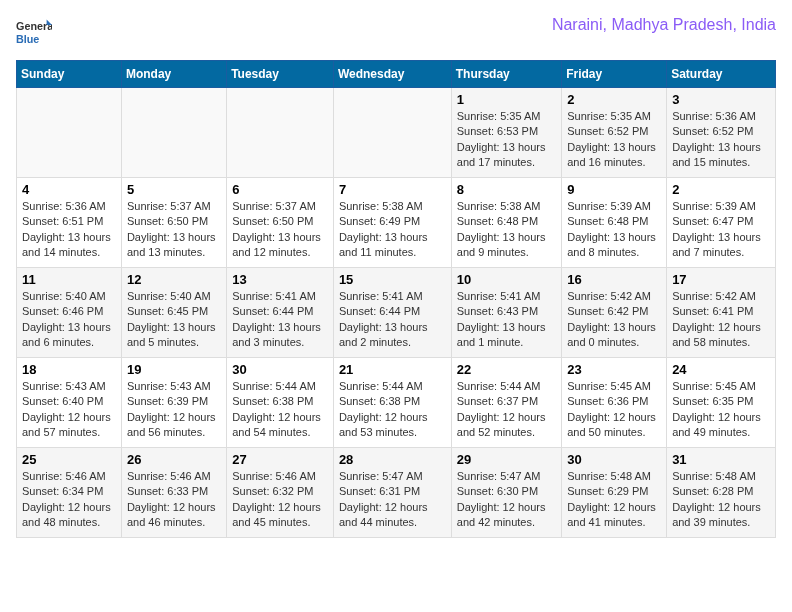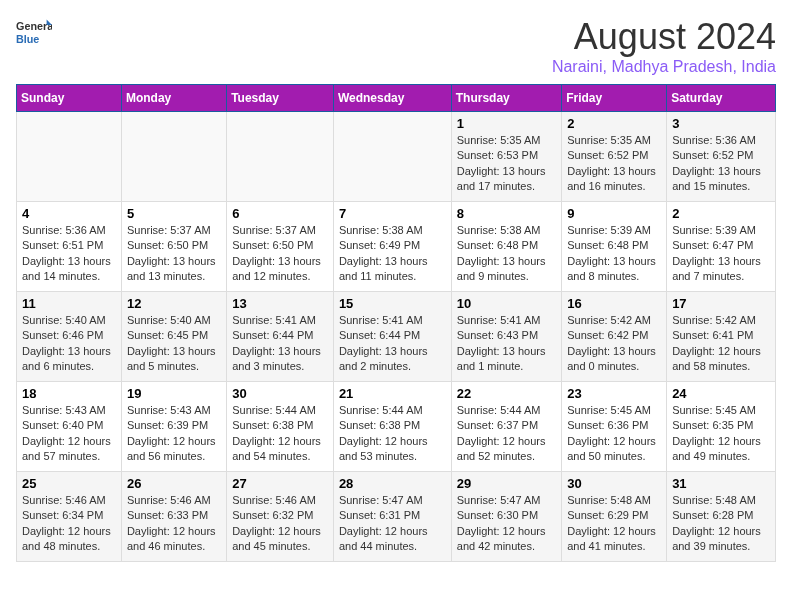--- a/index.html
+++ b/index.html
@@ -36,21 +36,21 @@
     .subtitle {
       font-size: 16px;
       color: #8b5cf6;
     }
     table {
       width: 100%;
       border-collapse: collapse;
       font-size: 11px;
     }
     thead tr {
-      background-color: #a21caf;
+      background-color: #0369a1;
       color: #fff;
     }
     thead th {
       padding: 6px 4px;
       text-align: left;
       font-size: 12px;
       font-weight: bold;
       border: 1px solid #1a5ca0;
     }
     tbody tr {
@@ -87,21 +87,20 @@
 
 <div class="header">
   <div class="logo">
     <svg class="logo-icon" viewBox="0 0 40 40">
   <text x="0" y="16" font-size="12" font-weight="bold" fill="#333">General</text>
   <text x="0" y="30" font-size="12" font-weight="bold" fill="#2a6cb5">Blue</text>
   <polygon points="34,4 40,10 34,10" fill="#2a6cb5"></polygon>
 </svg>
   </div>
   <div class="title-block">
-    <div class="main-title">August 2024</div>
     <div class="subtitle">Naraini, Madhya Pradesh, India</div>
   </div>
 </div>
 
 <table>
   <thead>
     <tr id="header-row">
         <th>Sunday</th>
         <th>Monday</th>
         <th>Tuesday</th>

